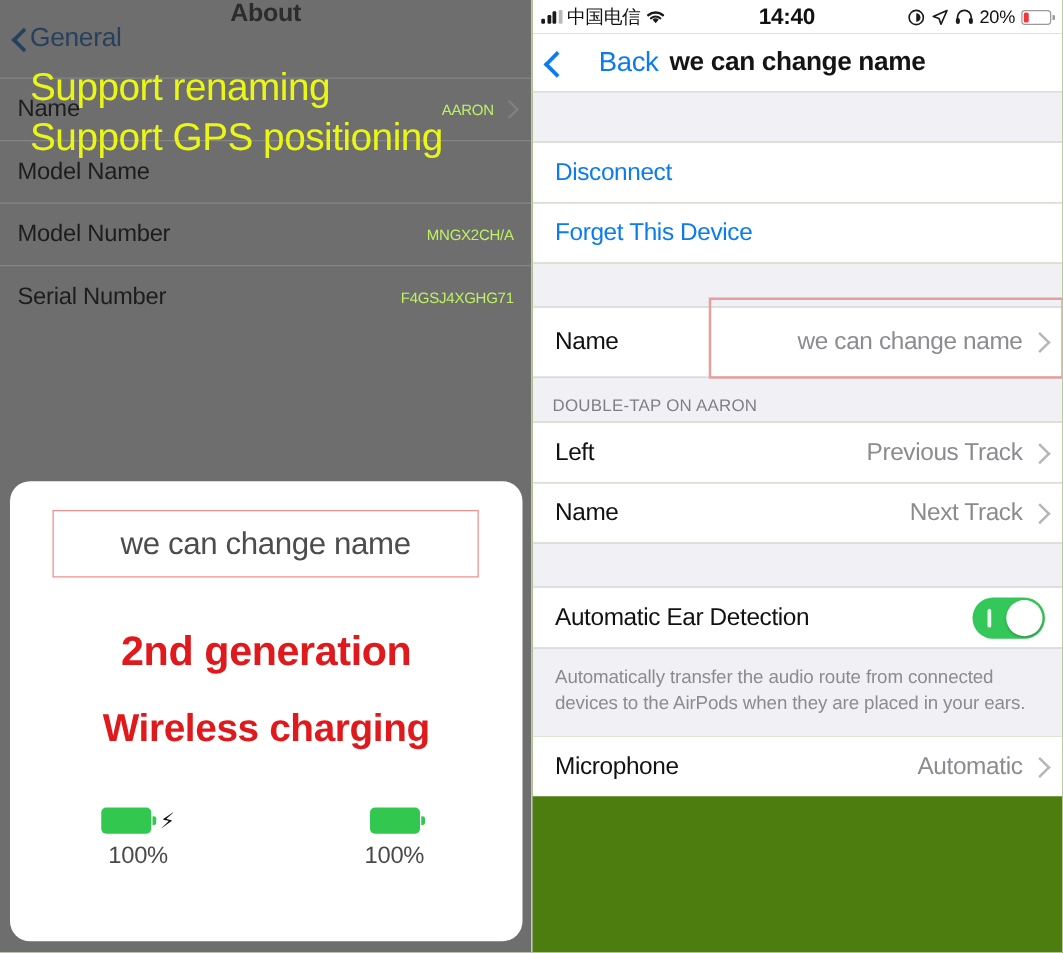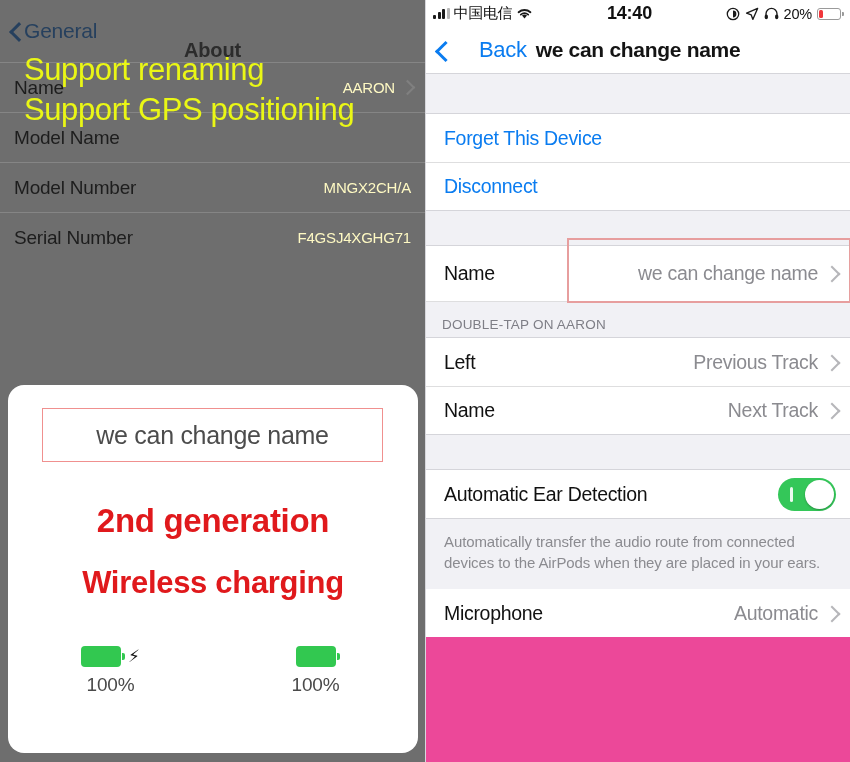--- a/index.html
+++ b/index.html
@@ -36,21 +36,21 @@
     left: 0; top: 0;
     width: 425px;
     height: 375px;
     background: #6e6e6e;
   }
 
   .about-navbar {
     position: relative;
     height: 62px;
     display: flex;
-    align-items: flex-end;
+    align-items: flex-start;
     justify-content: center;
   }
   .about-back {
     position: absolute;
     left: 10px;
     top: 50%;
     transform: translateY(-50%);
     display: flex;
     align-items: center;
     color: #26405e;
@@ -89,22 +89,22 @@
     border-top: 1px solid rgba(255,255,255,0.16);
   }
   .about-row:first-child { border-top: 1px solid rgba(255,255,255,0.16); }
   .about-row .lbl {
     font-size: 19px;
     color: #1d1d1d;
     letter-spacing: -0.2px;
   }
   .about-row .val {
     margin-left: auto;
-    font-size: 15px;
-    color: #fef9c3;
+    font-size: 12px;
+    color: #bef264;
     letter-spacing: -0.2px;
   }
   .about-row .chev-r {
     margin-left: 7px;
     width: 9px; height: 15px;
     position: relative;
     flex: 0 0 auto;
   }
   .about-row .chev-r::before {
     content: "";
@@ -218,21 +218,21 @@
     font-size: 19px;
     color: #4a4a4a;
     letter-spacing: -0.2px;
   }
 
   
   .right-panel {
     position: relative;
     width: 425px;
     height: 762px;
-    background: #ec4899;
+    background: #4d7c0f;
     border-left: 1px solid #d7d7dc;
     overflow: hidden;
   }
 
   .status-bar {
     height: 27px;
     display: flex;
     align-items: center;
     padding: 0 9px 0 7px;
     background: #ffffff;
@@ -525,25 +525,25 @@
       <div class="nav-back">
         <span class="cv"></span>
         <span>Back</span>
       </div>
       <div class="nav-title">we can change name</div>
     </div>
 
     <div class="gap g1"></div>
 
     <div class="cell">
+      <span class="title link">Disconnect</span>
+    </div>
+
+    <div class="cell">
       <span class="title link">Forget This Device</span>
-    </div>
-
-    <div class="cell">
-      <span class="title link">Disconnect</span>
     </div>
 
     <div class="gap g2"></div>
 
     <div class="cell name-cell">
       <span class="title">Name</span>
       <span class="detail">we can change name</span>
       <span class="cv-r"></span>
       <span class="redbox-right"></span>
     </div>

